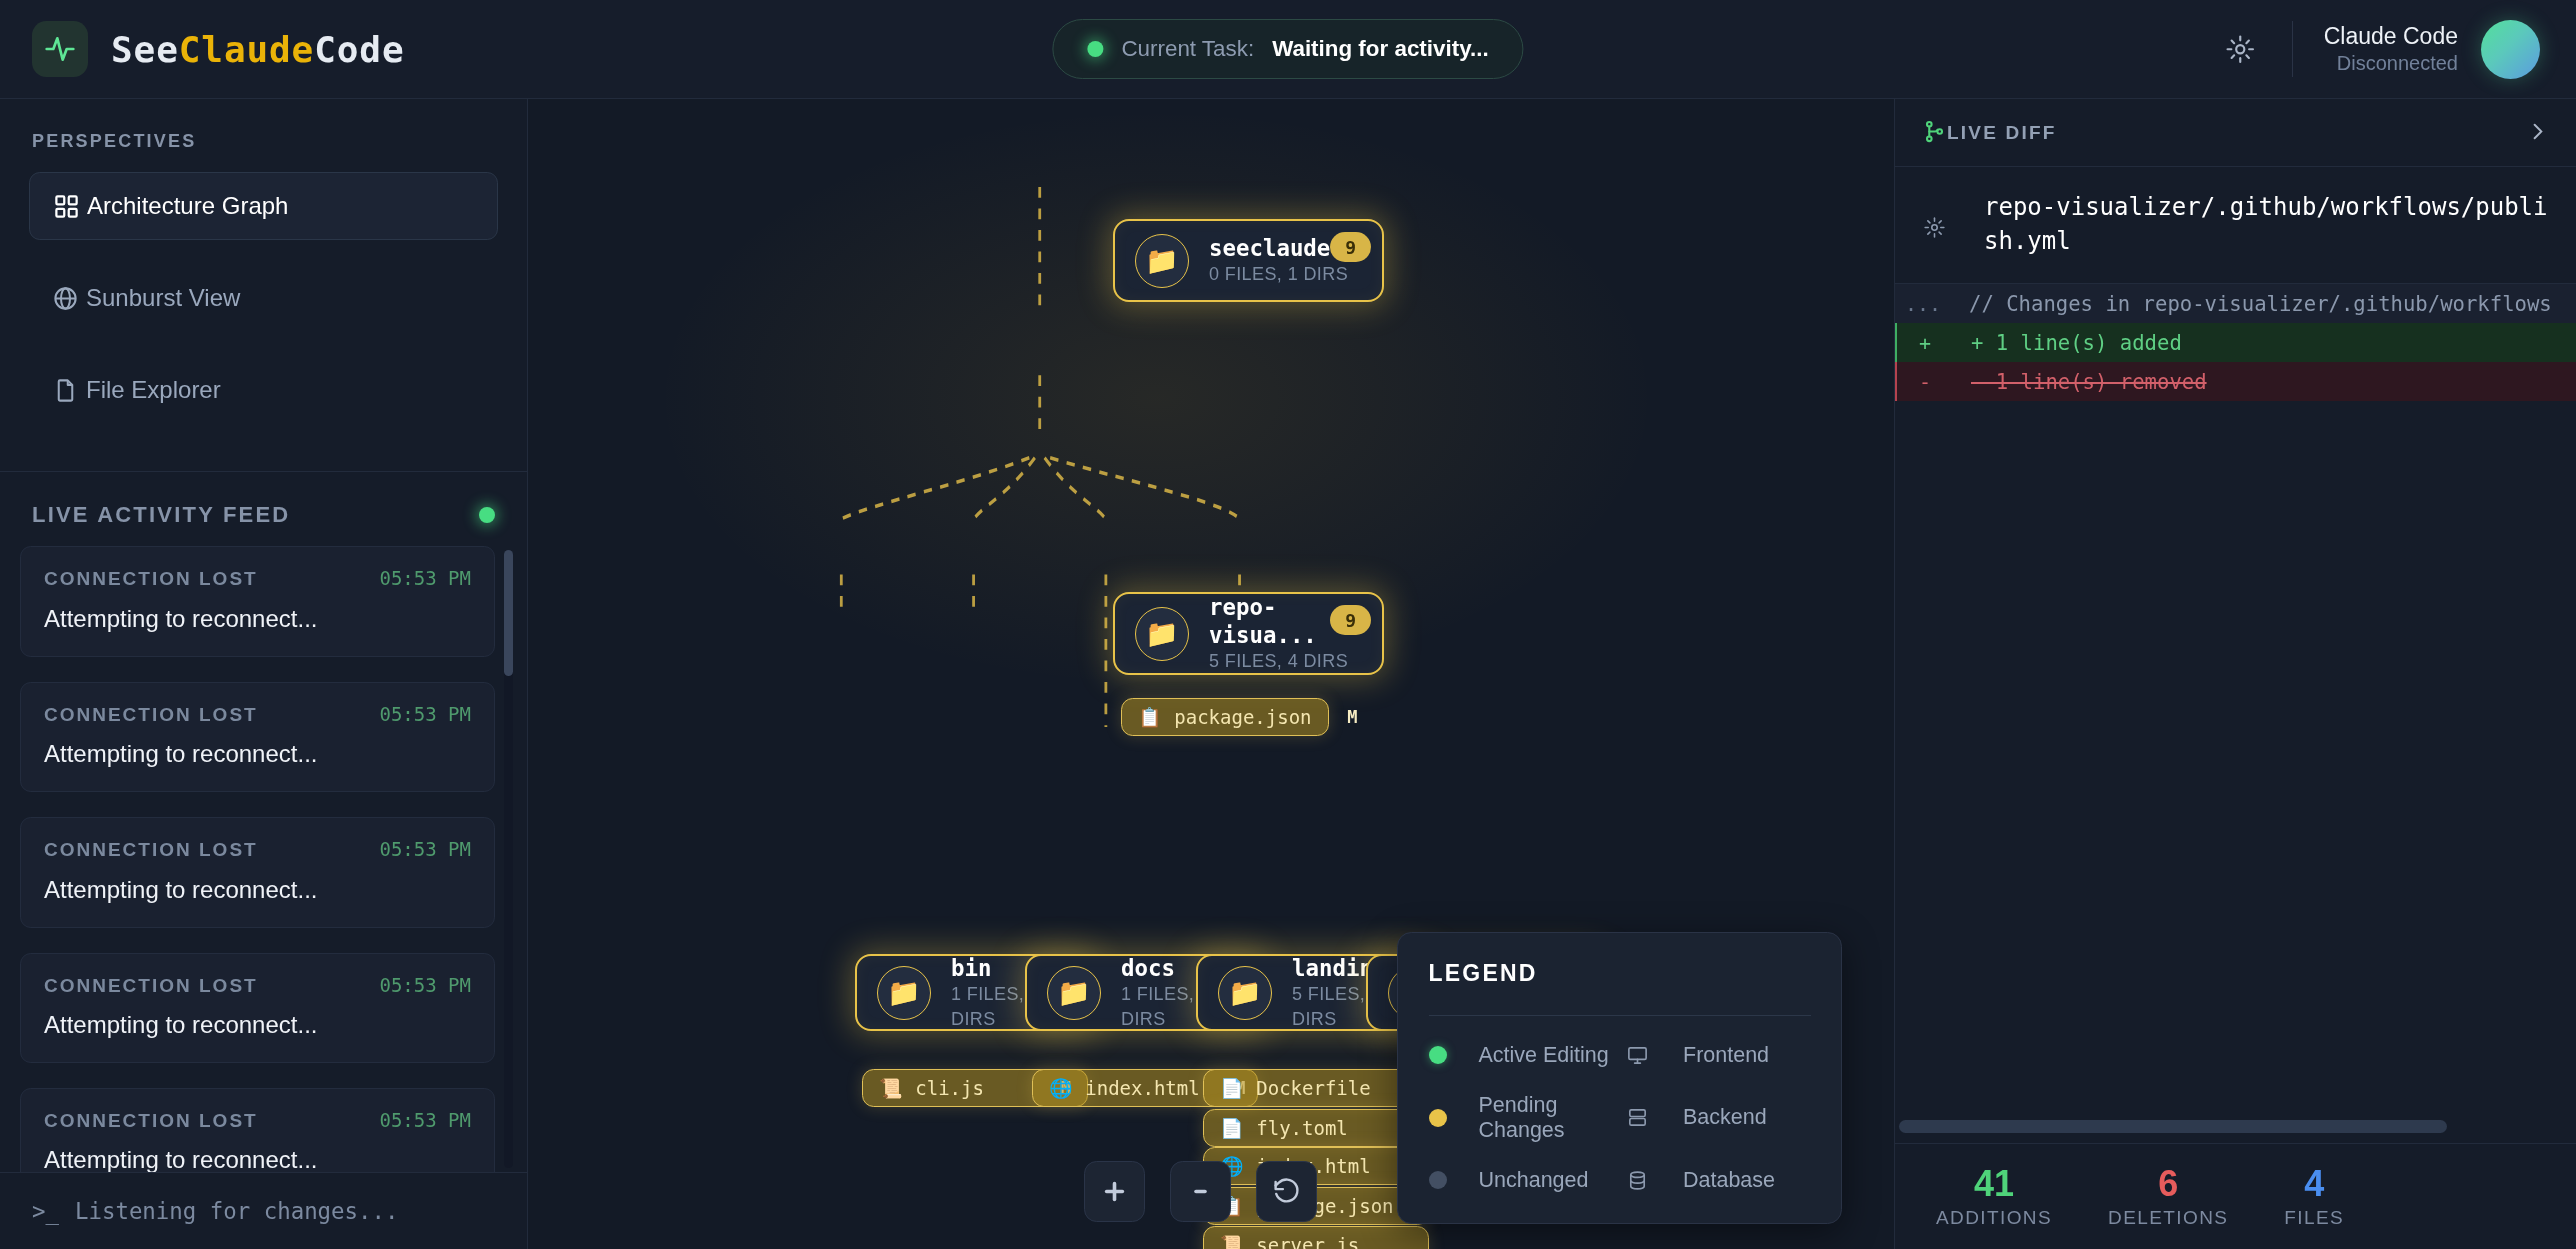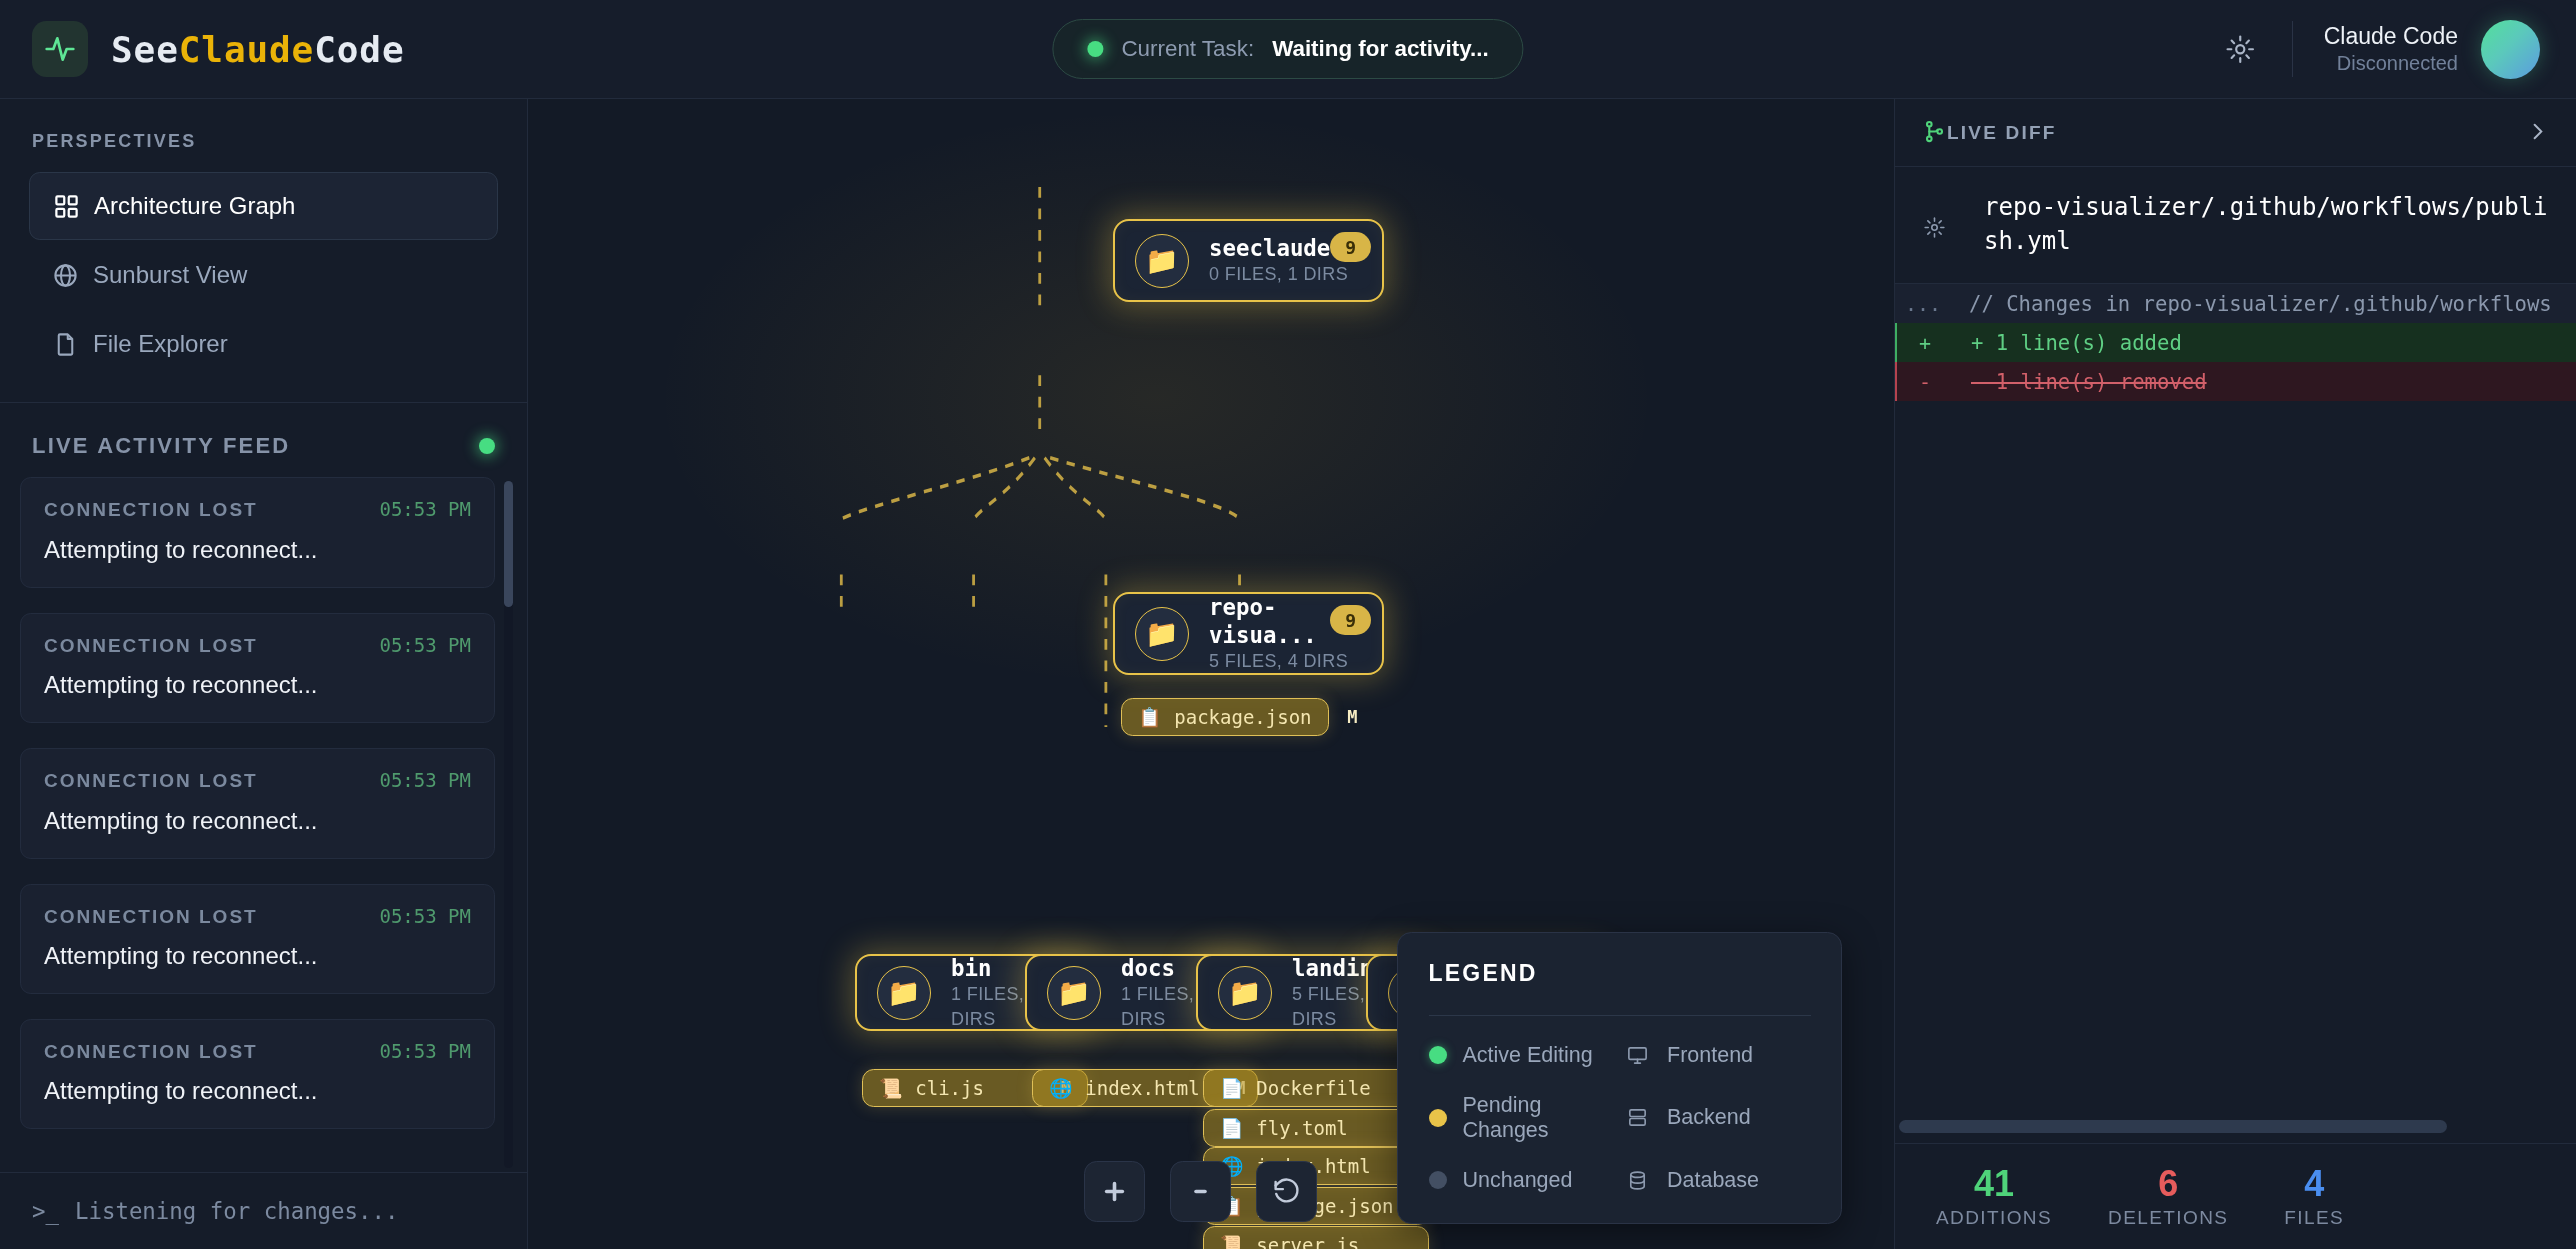--- a/index.html
+++ b/index.html
@@ -74,24 +74,24 @@
     border-right: 0.9px solid #222b3c;
     display: flex; flex-direction: column;
     min-height: 0;
   }
   .section-title {
     font-size: 18px; letter-spacing: 2.2px; color: #8693a8;
     padding: 32px 32px 20px 32px; font-weight: bold;
   }
   .persp-list { padding: 0 29px; }
   .persp-item {
-    display: flex; align-items: center; gap: 12px;
+    display: flex; align-items: center; gap: 5px;
     height: 68px; padding: 0 21.5px; border-radius: 10.8px;
     color: #9aa8bd; font-size: 24px;
-    margin-bottom: 1px;
+    margin-bottom: 24px;
   }
   .persp-item.active {
     background: #1c2troubles; background: #1c2434;
     border: 0.9px solid #2a3648;
     color: #ffffff;
   }
   .persp-icon { width: 30.5px; height: 30.5px; display: flex; align-items: center; justify-content: center; flex: 0 0 30.5px;}
 
   .divider { height: 0.9px; background: #222b3c; margin: 23px 0 0 0; }
 
@@ -210,21 +210,21 @@
     border-radius: 14.4px; padding: 27px 30.5px 30.5px 30.5px;
     box-shadow: 0 9px 36px rgba(0,0,0,.45);
   }
   .legend-title {
     font-size: 23px; letter-spacing: 2.2px; color: #ffffff; font-weight: bold;
     padding-bottom: 28px; border-bottom: 0.9px solid #2c3purchase; border-bottom: 0.9px solid #2c3749;
   }
   .legend-grid {
     display: grid; grid-template-columns: 1fr 1fr; gap: 25px 9px; margin-top: 27px;
   }
-  .legend-entry { display: flex; align-items: center; gap: 16px; font-size: 21.5px; color: #9aa7bb; }
+  .legend-entry { display: flex; align-items: center; gap: 32px; font-size: 21.5px; color: #9aa7bb; }
   .legend-swatch { width: 18px; height: 18px; border-radius: 50%; flex: 0 0 18px; }
   .legend-ic { width: 27px; flex: 0 0 27px; display: flex; align-items: center; justify-content: center; }
 
   
   .diff {
     width: 682px; flex: 0 0 682px;
     background: #151c29; border-left: 0.9px solid #222b3c;
     display: flex; flex-direction: column; min-height: 0;
   }
   .diff-head {

